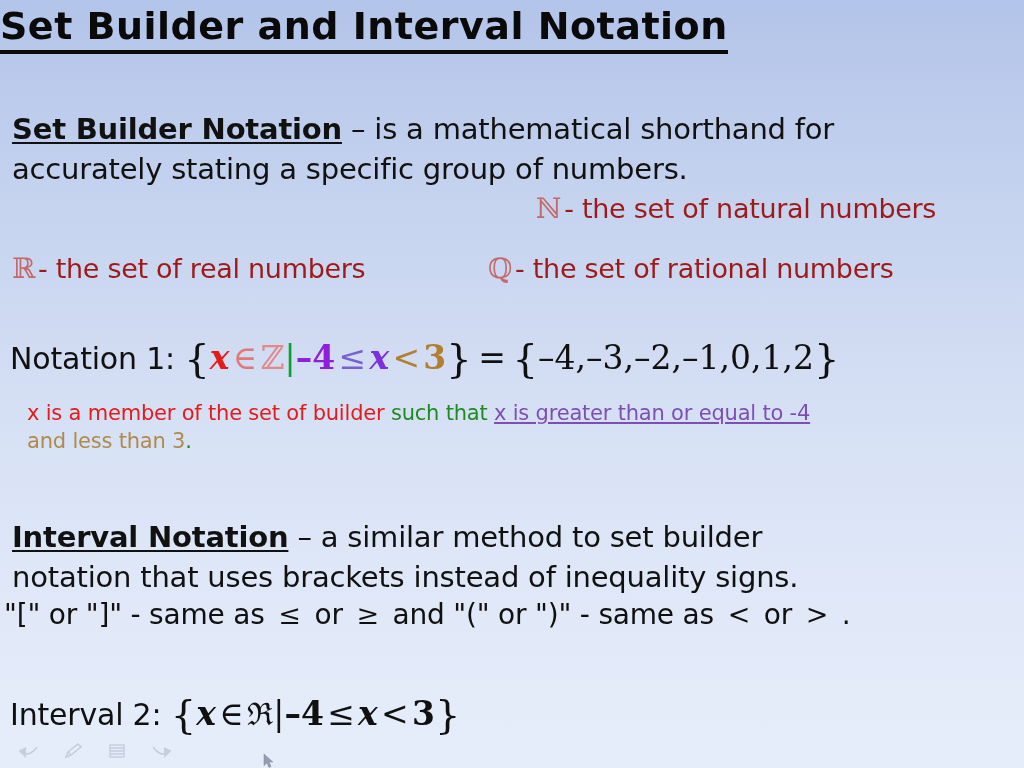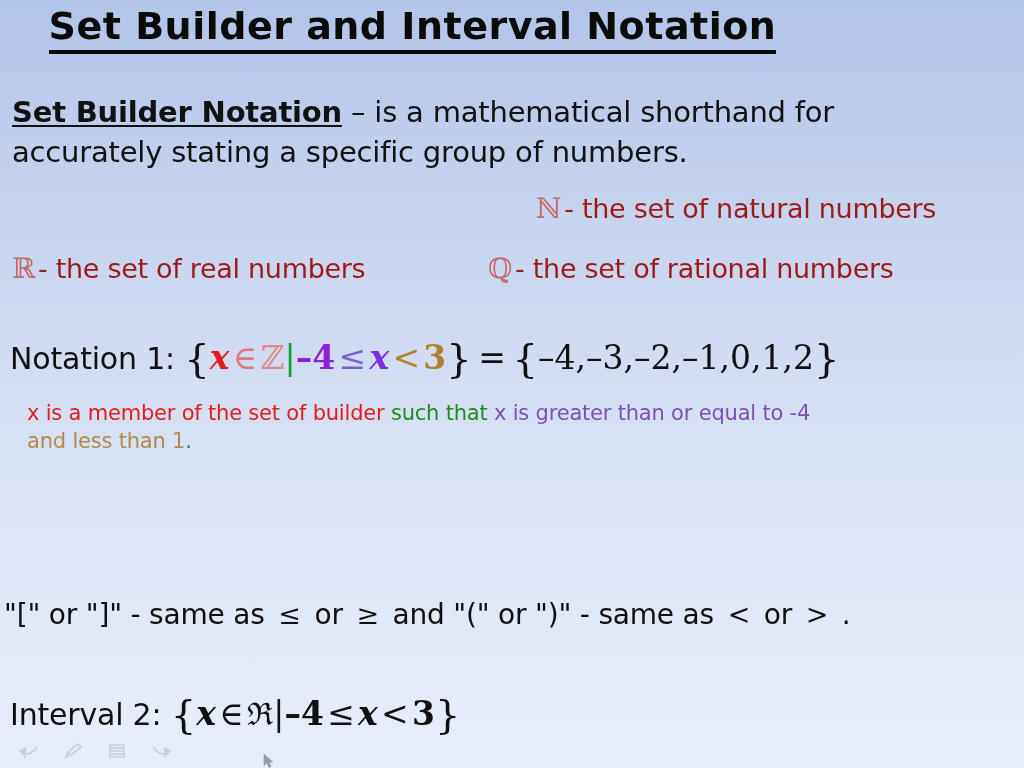--- a/index.html
+++ b/index.html
@@ -28,21 +28,20 @@
     width: 1024px;
     height: 768px;
   }
 
   
   #title-block {
     position: absolute;
     top: 6px;
     left: 0;
     width: 825px;
-    text-align: center;
   }
   #slide-title {
     display: inline-block;
     font-family: "DejaVu Sans", sans-serif;
     font-weight: bold;
     font-size: 38px;
     letter-spacing: 0.5px;
     color: #0a0a0a;
     border-bottom: 4px solid #0a0a0a;
     padding-bottom: 2px;
@@ -50,20 +49,21 @@
   }
 
   
   .para {
     position: absolute;
     font-family: "DejaVu Sans", sans-serif;
     font-size: 29px;
     line-height: 1.38;
     color: #111111;
     letter-spacing: -0.2px;
+    margin-top: 17px;
   }
   .lead {
     font-weight: bold;
     text-decoration: underline;
     text-underline-offset: 3px;
   }
 
   
   .setdef {
     position: absolute;
@@ -117,21 +117,21 @@
   
   .explain {
     position: absolute;
     font-family: "DejaVu Sans", sans-serif;
     font-size: 21px;
     line-height: 1.32;
     letter-spacing: -0.2px;
   }
   .e-red    { color: #e41b1b; }
   .e-green  { color: #1f8a1f; }
-  .e-purple { color: #7d4fb5; }
+  .e-purple { color: #7d4fb5; text-decoration: underline; }
   .e-tan    { color: #b08a4a; }
 
   
   #brackets-line {
     position: absolute;
     font-family: "DejaVu Sans", sans-serif;
     font-size: 28px;
     color: #101010;
     white-space: nowrap;
     letter-spacing: -0.2px;
@@ -202,23 +202,27 @@
     <span class="bb">ℝ</span><span>- the set of real numbers</span>
   </div>
 
   <div class="example" style="top:332px; left:10px;">
     <span>Notation 1:</span>
     <span class="mathexpr"><span class="brace c-black">{</span><span class="c-red var-i">x</span> <span class="c-salmon">∈</span> <span class="c-pinkset">ℤ</span><span class="c-green">|</span><span class="c-purple" style="font-weight:bold;">–4</span> <span class="c-lpurple">≤</span> <span class="c-violet var-i">x</span> <span class="c-tan">&lt;</span> <span class="c-tan" style="font-weight:bold;">3</span><span class="brace c-black">}</span> <span class="c-black">=</span> <span class="brace c-black">{</span><span class="c-black">–4,–3,–2,–1,0,1,2</span><span class="brace c-black">}</span></span>
   </div>
 
   <div class="explain" style="top:400px; left:27px; width:960px;">
     <span class="e-red">x is a member of the set of builder</span><span class="e-green"> such that </span><span class="e-purple">x is greater than or equal to -4</span><br>
-    <span class="e-tan">and less than 1</span><span class="e-green">.</span>
-  </div>
-
+    <span class="e-tan">and less than 3</span><span class="e-green">.</span>
+  </div>
+
+  <div class="para" style="top:500px; left:12px; width:1000px;">
+    <span class="lead">Interval Notation</span><span> – </span><span>a similar method to set builder</span><br>
+    <span>notation that uses brackets instead of inequality signs.</span>
+  </div>
 
   <div id="brackets-line" style="top:598px; left:4px;">
     <span>"[" or "]"</span><span> - same as </span><span class="relsym">≤</span><span> or </span><span class="relsym">≥</span><span>  and  </span><span>"(" or ")"</span><span> - same as </span><span class="relsym">&lt;</span><span> or </span><span class="relsym">&gt;</span><span> .</span>
   </div>
 
   <div class="example" style="top:688px; left:10px;">
     <span>Interval 2:</span>
     <span class="mathexpr"><span class="brace c-black">{</span><span class="c-black var-i">x</span> <span class="c-black">∈</span> <span class="frak c-black">ℜ</span><span class="c-black">|</span><span class="c-black" style="font-weight:bold;">–4</span> <span class="c-black">≤</span> <span class="c-black var-i">x</span> <span class="c-black">&lt;</span> <span class="c-black" style="font-weight:bold;">3</span><span class="brace c-black">}</span></span>
   </div>
 

